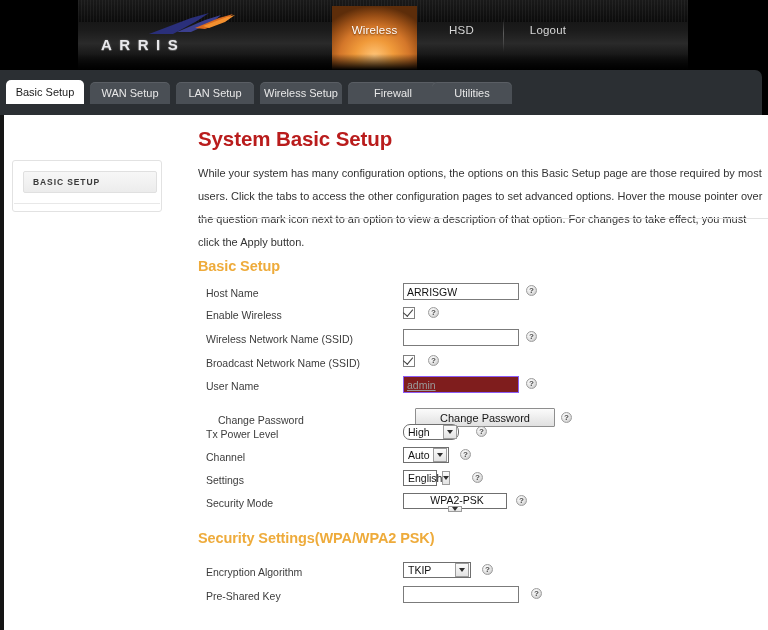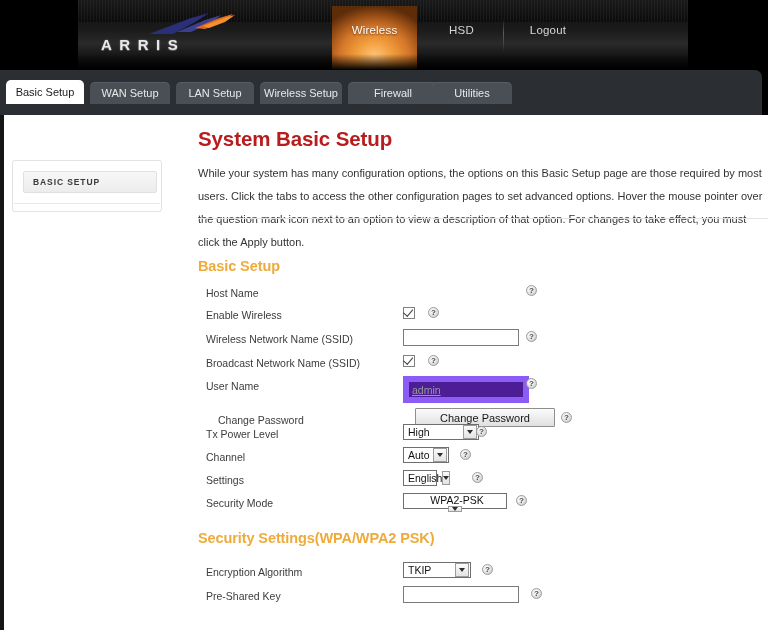--- a/index.html
+++ b/index.html
@@ -144,21 +144,21 @@
 
   .ctl{position:absolute;left:205px;top:-4px;}
 
   input.txt{
     height:15px;padding:0 3px;margin:0;
     border:1px solid #7b7b7b;background:#fff;
     font-family:"Liberation Sans",sans-serif;font-size:10.5px;color:#111;
     box-sizing:content-box;outline:none;
   }
   input.txt.disabled{
-    background:#4c1d95;border:6px solid #8b5cf6;color:#9a9a9a;text-decoration:underline;
+    background:#7f1d1d;border:1px solid #8b5cf6;color:#9a9a9a;text-decoration:underline;
   }
   .w-host{width:108px;}
   .w-ssid{width:108px;}
   .w-user{width:108px;}
   .w-psk{width:108px;}
 
   .cb{
     position:absolute;left:205px;top:-2px;
     width:10px;height:10px;border:1px solid #808080;background:#fff;
   }
@@ -277,20 +277,21 @@
       <div class="content">
 
         <div class="page-title">System Basic Setup</div>
         <div class="page-desc">While your system has many configuration options, the options on this Basic Setup page are those required by most users. Click the tabs to access the other configuration pages to set advanced options. Hover the mouse pointer over the question mark icon next to an option to view a description of that option. For changes to take effect, you must click the Apply button.</div>
         <div class="hr"></div>
 
         <div class="section-head sec1">Basic Setup</div>
 
         <div class="row" style="top:172px;">
           <span class="row-label">Host Name</span>
+          <input class="txt w-host ctl" type="text" value="ARRISGW" style="">
           <span class="qm" style="left:328px;">?</span>
         </div>
 
         <div class="row" style="top:194px;">
           <span class="row-label">Enable Wireless</span>
           <span class="cb"></span>
           <span class="qm" style="left:230px;">?</span>
         </div>
 
         <div class="row" style="top:218px;">
@@ -312,21 +313,21 @@
         </div>
 
         <div class="row" style="top:299px;margin-left:12px;">
           <span class="row-label">Change Password</span>
           <span class="btn">Change Password</span>
           <span class="qm" style="left:351px;">?</span>
         </div>
 
         <div class="row" style="top:313px;">
           <span class="row-label">Tx Power Level</span>
-          <span class="sel" style="width:76px;">
+          <span class="sel" style="width:56px;border-radius:7px;">
             <span class="sel-text">High</span>
             <span class="sel-arrow">
                 <i></i>
               </span>
           </span>
           <span class="qm" style="left:278px;">?</span>
         </div>
 
         <div class="row" style="top:336px;">
           <span class="row-label">Channel</span>

